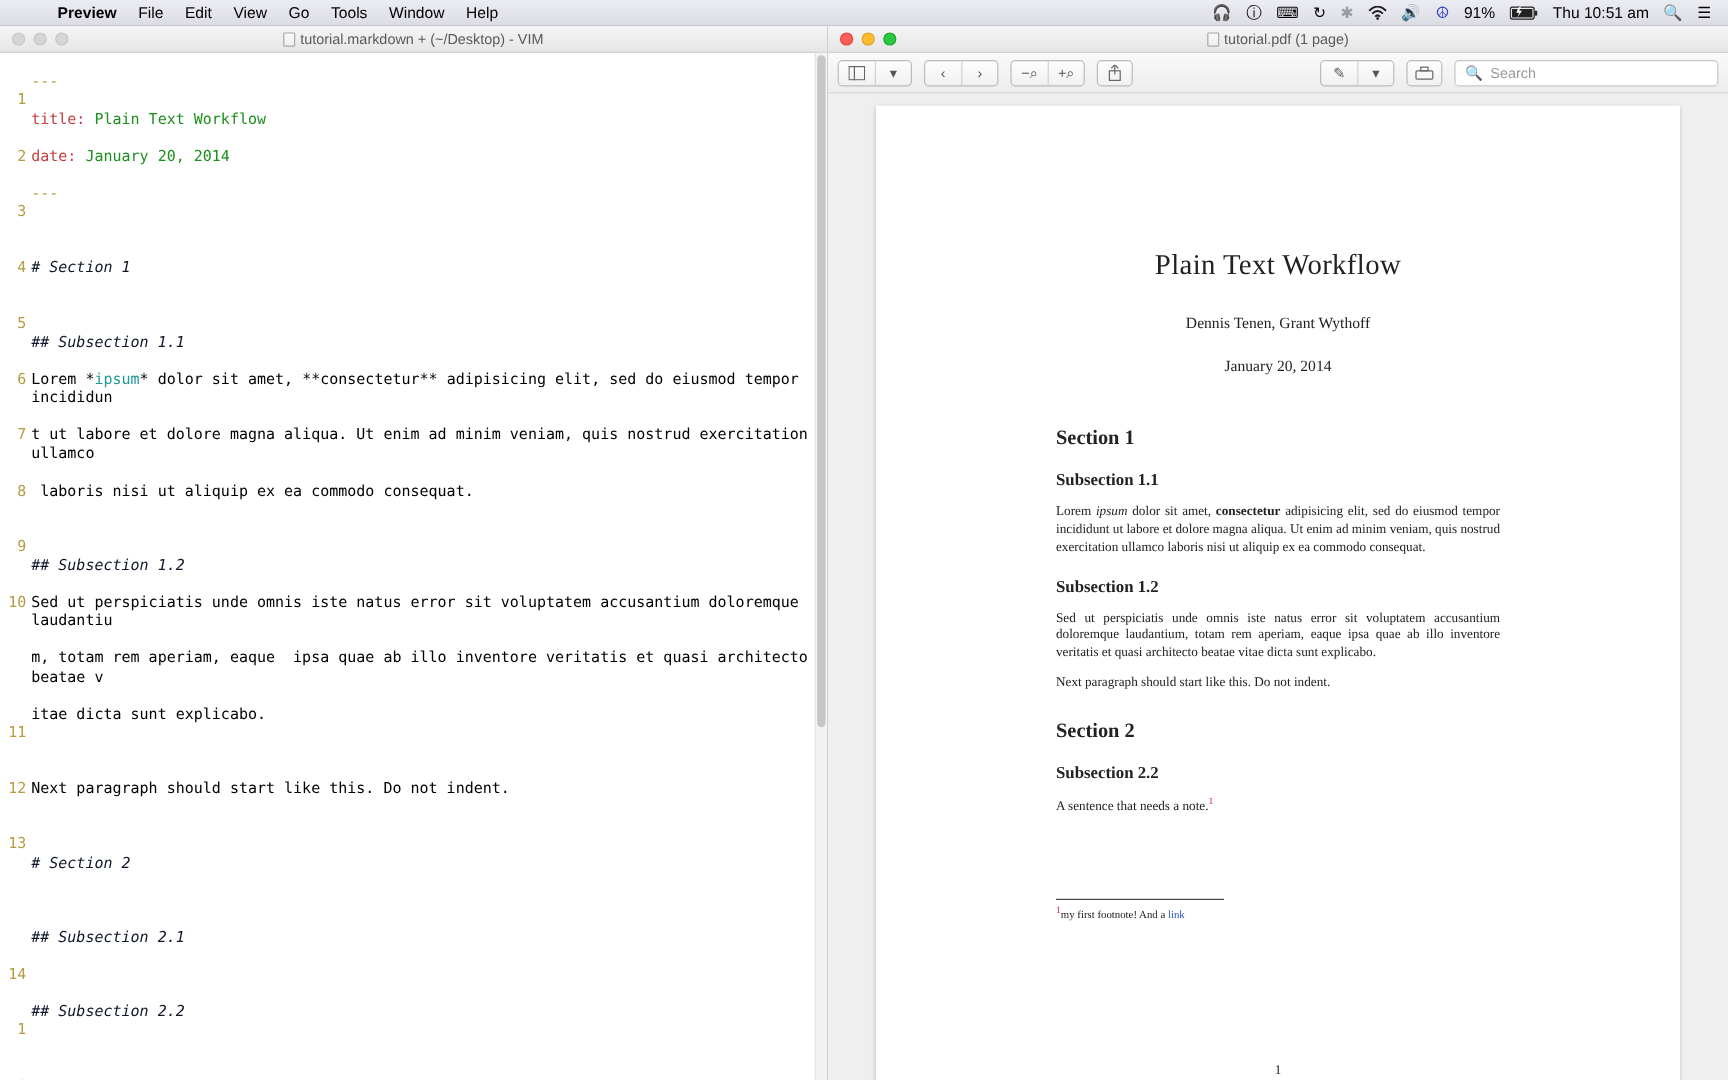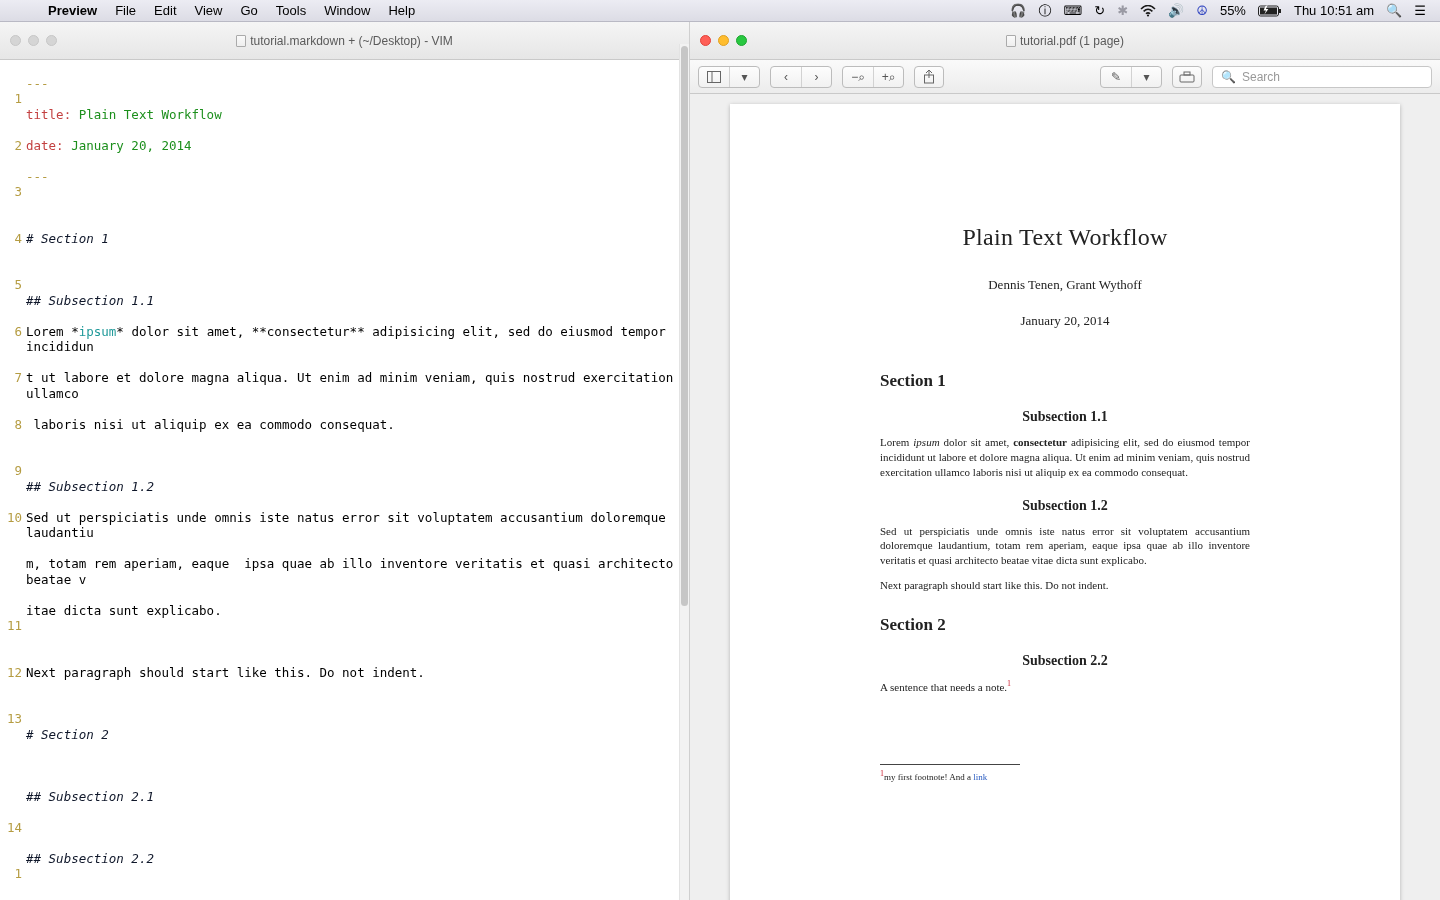--- a/index.html
+++ b/index.html
@@ -25,21 +25,21 @@
 .status-ic { font-size: 13px; display: inline-flex; align-items: center; }
 
 .window {
   position: absolute; top: 22px; bottom: 0;
   background: #fff;
   display: flex; flex-direction: column;
 }
 .window.vim { left: 0; width: 690px; border-right: 1px solid #cfcfcf; }
 .window.preview { left: 690px; right: 0; }
 .titlebar {
-  height: 38px;
+  height: 22px;
   background: linear-gradient(#f5f5f5, #e6e6e6);
   border-bottom: 1px solid #c9c9c9;
   display: flex; align-items: center;
   font-size: 12px; color: #5a5a5a;
   position: relative;
 }
 .traffic {
   display: flex; gap: 7px; padding-left: 10px;
 }
 .light { width: 11px; height: 11px; border-radius: 50%; }
@@ -112,21 +112,21 @@
   background: #fff; box-shadow: 0 1px 4px rgba(0,0,0,.25);
   font-family: "Times New Roman", Georgia, serif;
   color: #222; position: relative;
   padding: 120px 150px 40px 150px;
   font-size: 12px;
 }
 .page .ptitle { text-align: center; font-size: 24px; font-weight: 400; letter-spacing: .3px; margin-bottom: 26px; }
 .page .pauthor { text-align: center; font-size: 13px; margin-bottom: 20px; }
 .page .pdate { text-align: center; font-size: 13px; margin-bottom: 42px; }
 .page h1 { font-size: 17px; font-weight: 700; margin-bottom: 14px; margin-top: 22px; }
-.page h2 { font-size: 14px; font-weight: 700; margin-bottom: 10px; margin-top: 18px; text-align: center; }
+.page h2 { font-size: 14px; font-weight: 700; margin-bottom: 10px; margin-top: 18px; }
 .page p { font-size: 11px; line-height: 1.35; margin-bottom: 10px; text-align: justify; }
 .page .fn-rule { border-top: .6px solid #444; width: 140px; margin-top: 70px; margin-bottom: 4px; }
 .page .fn { font-size: 9px; }
 .page .fn sup, .page .supref { font-size: 8px; color: #c23; vertical-align: super; }
 .page .pagenum { position: absolute; bottom: 30px; left: 0; right: 0; text-align: center; font-size: 11px; }
 .page em { font-style: italic; }
 .page b { font-weight: 700; }
 
 .v-scroll { position: absolute; right: 0; top: 22px; bottom: 0; width: 10px; background: #f2f2f2; border-left: 1px solid #e3e3e3; }
 .v-thumb { position: absolute; left: 1px; right: 1px; top: 2px; height: 560px; background: #c6c6c6; border-radius: 5px; }
@@ -155,21 +155,21 @@
     <span class="status-ic">
       <svg width="16" height="12" viewBox="0 0 16 12">
           <path d="M1 4 Q8 -3 15 4" fill="none" stroke="#1a1a1a" stroke-width="1.6"></path>
           <path d="M3.6 6.4 Q8 2 12.4 6.4" fill="none" stroke="#1a1a1a" stroke-width="1.6"></path>
           <path d="M6 8.8 Q8 6.8 10 8.8" fill="none" stroke="#1a1a1a" stroke-width="1.6"></path>
           <circle cx="8" cy="10.5" r="1.1" fill="#1a1a1a"></circle>
         </svg>
     </span>
     <span class="status-ic">🔊</span>
     <span class="status-ic" style="color:#2a3fbf">☮</span>
-    <span class="status-ic">55%</span>
+    <span class="status-ic">91%</span>
     <span class="status-ic">
       <svg width="24" height="12" viewBox="0 0 24 12">
           <rect x="0.5" y="1" width="20" height="10" rx="2" fill="none" stroke="#222" stroke-width="1"></rect>
           <rect x="21" y="4" width="2" height="4" fill="#222"></rect>
           <rect x="2" y="2.5" width="17" height="7" fill="#222"></rect>
           <polygon points="9,2 7,7 10,7 8,12 13,5 10,5 12,0" fill="#fff" transform="translate(0,0) scale(.8)"></polygon>
         </svg>
     </span>
     <span class="status-ic">Thu 10:51 am</span>
     <span class="status-ic">🔍</span>

